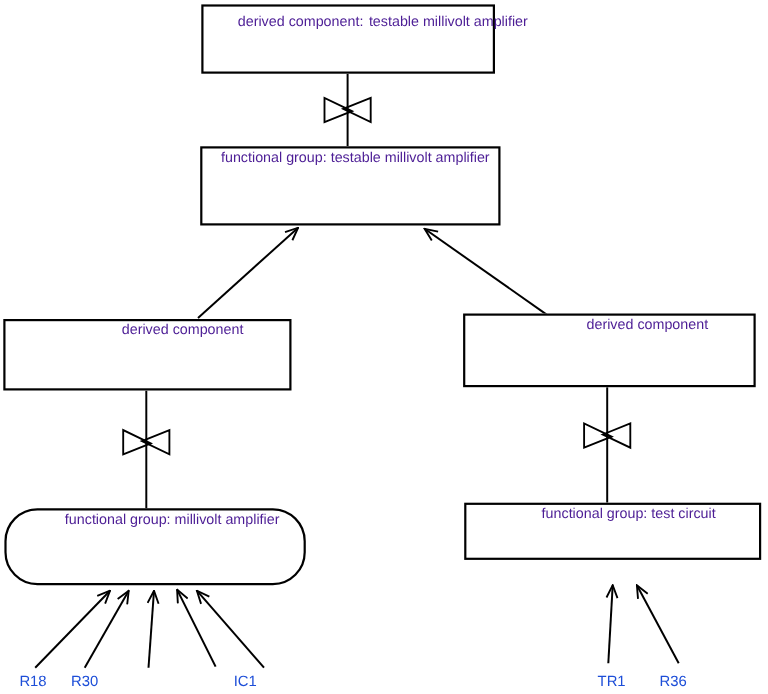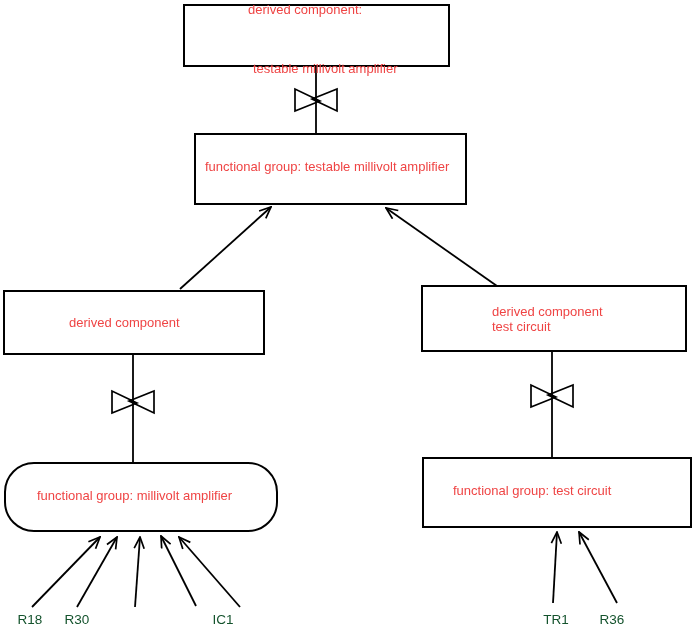--- a/index.html
+++ b/index.html
@@ -20,43 +20,43 @@
     left: 0;
     top: 0;
     z-index: 1;
   }
   .node {
     position: absolute;
     box-sizing: border-box;
     border: 2px solid #000000;
     background: #ffffff;
     display: flex;
-    flex-direction: column;
+    flex-direction: row;
     justify-content: center;
     z-index: 2;
-    color: #ef4444;
+    color: #4c1d95;
     font-size: 13px;
     line-height: 15px;
   }
   .node span { display: block; white-space: nowrap; }
 
   .node-top-derived      { left: 183px; top: 4px;   width: 267px; height: 63px; padding-left: 63px; padding-top: 6px; }
-  .node-top-derived .l2  { margin-left: 5px; margin-top: 44px; }
-  .node-top-functional   { left: 194px; top: 133px; width: 273px; height: 72px; padding-left: 9px;  padding-bottom: 6px; }
+  .node-top-derived .l2  { margin-left: 5px; }
+  .node-top-functional   { left: 182px; top: 133px; width: 273px; height: 72px; padding-left: 9px;  padding-bottom: 6px; }
   .node-left-derived     { left: 3px;   top: 290px; width: 262px; height: 65px; padding-left: 64px; }
   .node-right-derived    { left: 421px; top: 285px; width: 266px; height: 67px; padding-left: 69px; }
   .node-left-functional  { left: 4px;   top: 462px; width: 274px; height: 70px; padding-left: 31px; padding-bottom: 4px; border-radius: 30px; }
-  .node-right-functional { left: 422px; top: 457px; width: 270px; height: 71px; padding-left: 29px; padding-bottom: 4px; }
+  .node-right-functional { left: 422px; top: 457px; width: 270px; height: 52px; padding-left: 29px; padding-bottom: 4px; }
 
   .leaf-label {
     position: absolute;
     top: 612px;
     transform: translateX(-50%);
     z-index: 2;
-    color: #14532d;
+    color: #1d4ed8;
     font-size: 13.5px;
     white-space: nowrap;
   }
 </style>
 </head>
 <body>
 
 <div class="canvas">
 
   <svg class="wires" width="698" height="631" viewBox="0 0 698 631">
@@ -101,21 +101,20 @@
   <div class="node node-top-functional">
     <span>functional group: testable millivolt amplifier</span>
   </div>
 
   <div class="node node-left-derived">
     <span>derived component</span>
   </div>
 
   <div class="node node-right-derived">
     <span>derived component</span>
-    <span>test circuit</span>
   </div>
 
   <div class="node node-left-functional">
     <span>functional group: millivolt amplifier</span>
   </div>
 
   <div class="node node-right-functional">
     <span>functional group: test circuit</span>
   </div>
 

